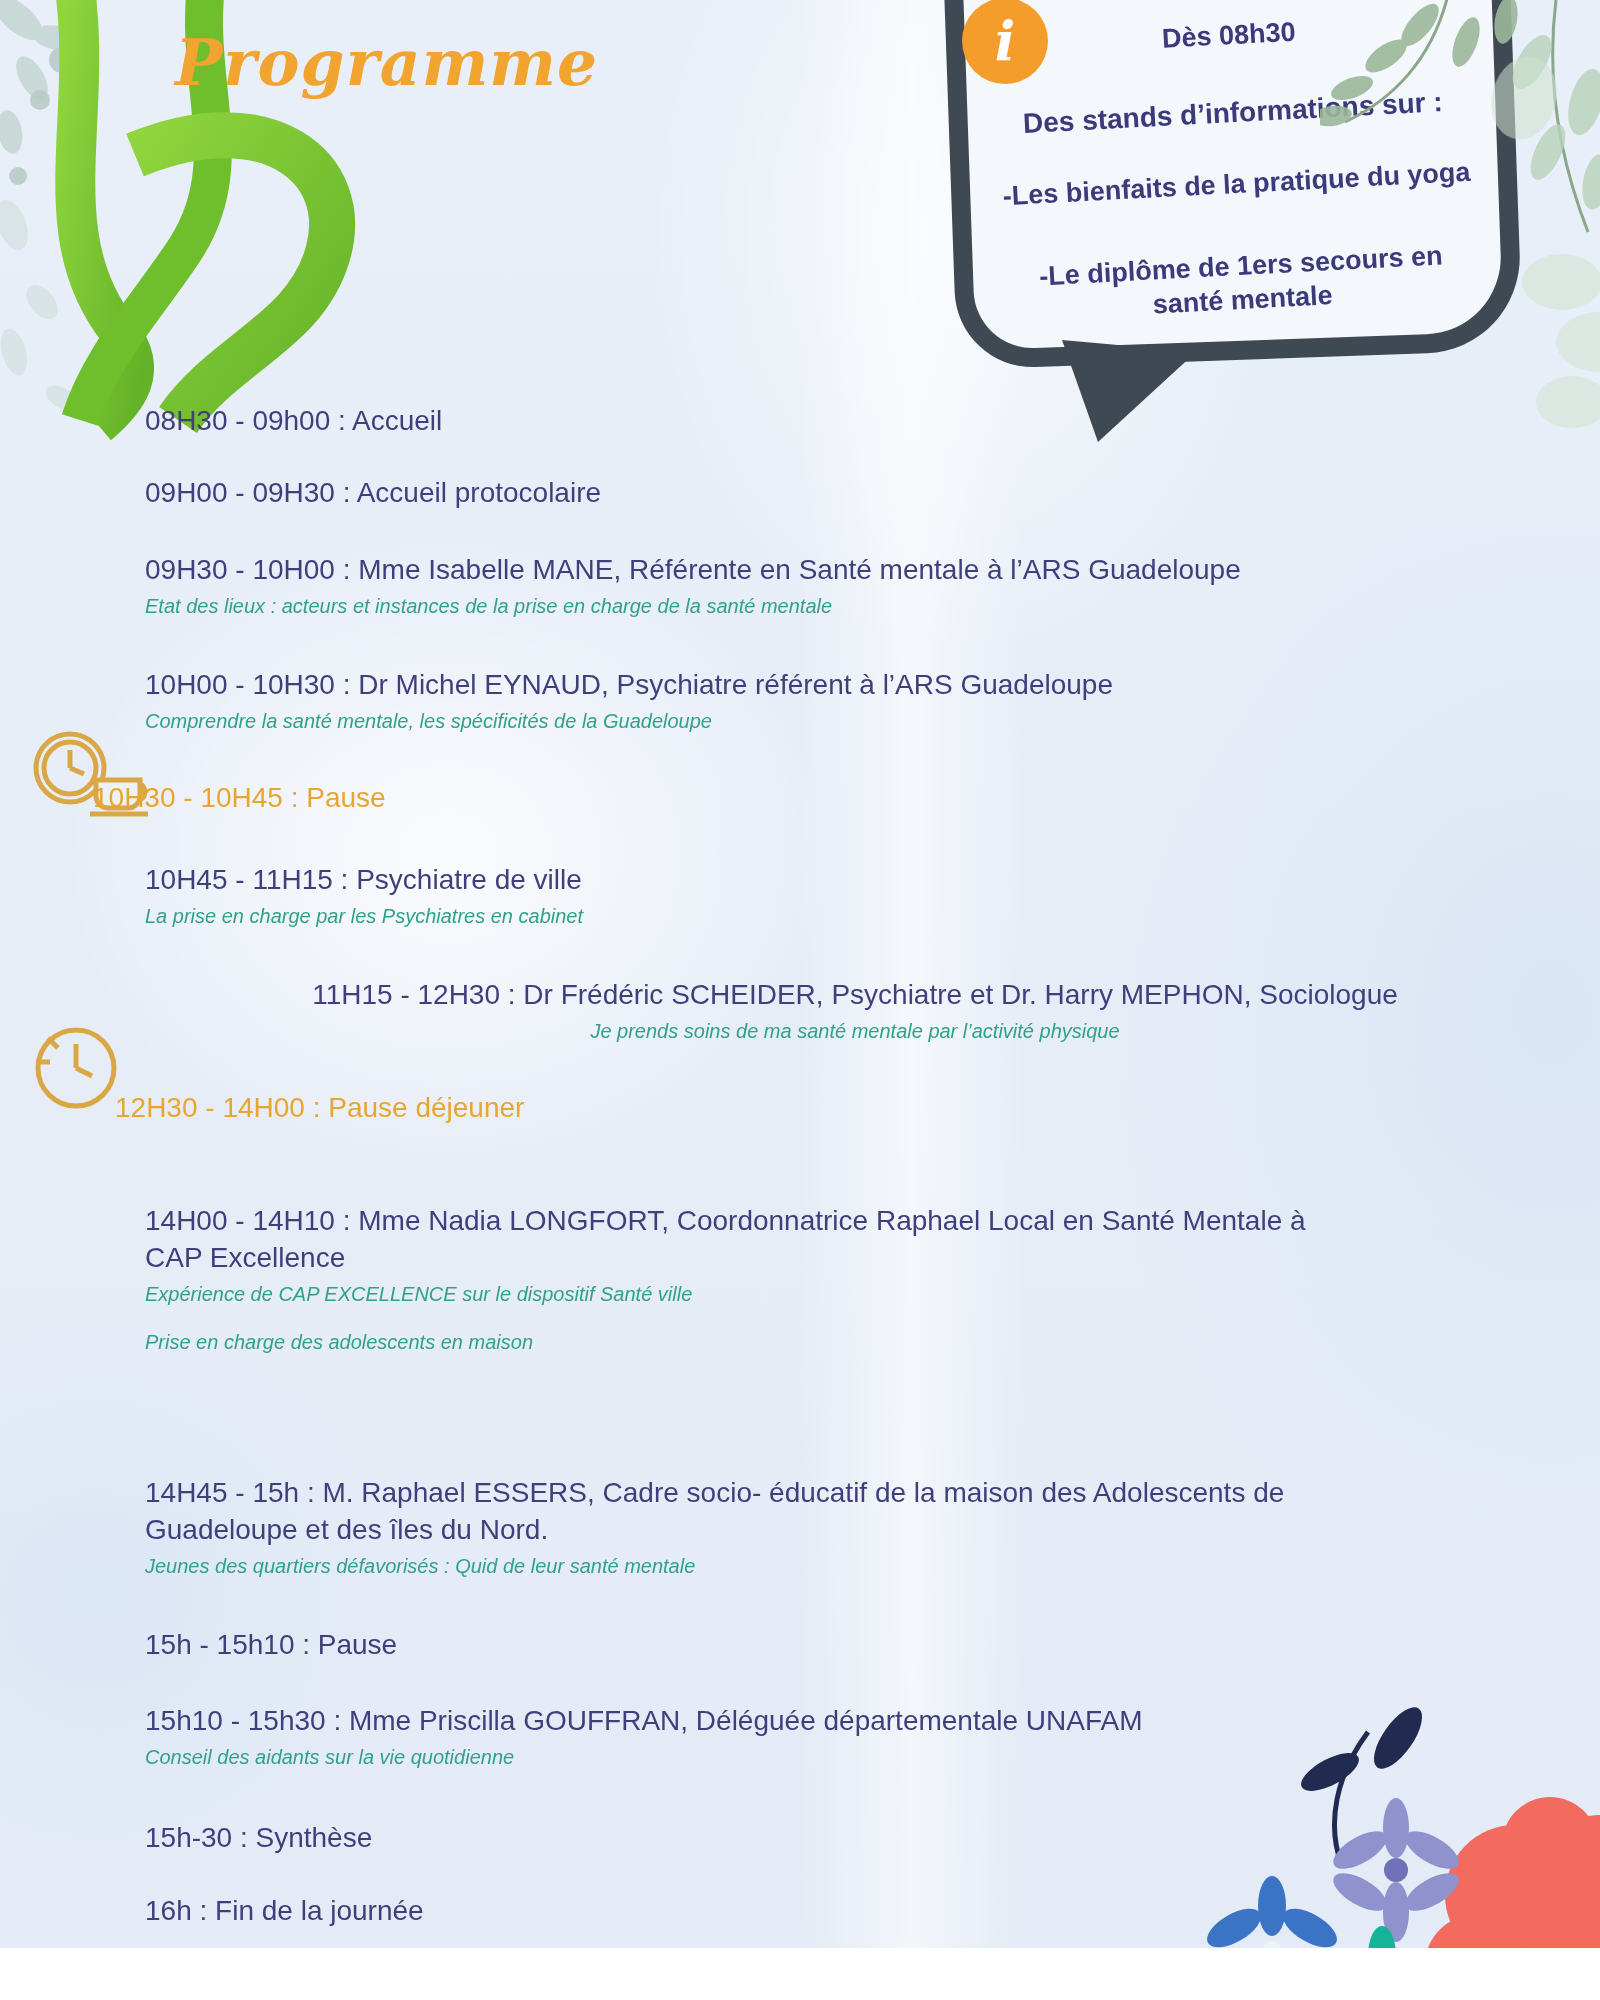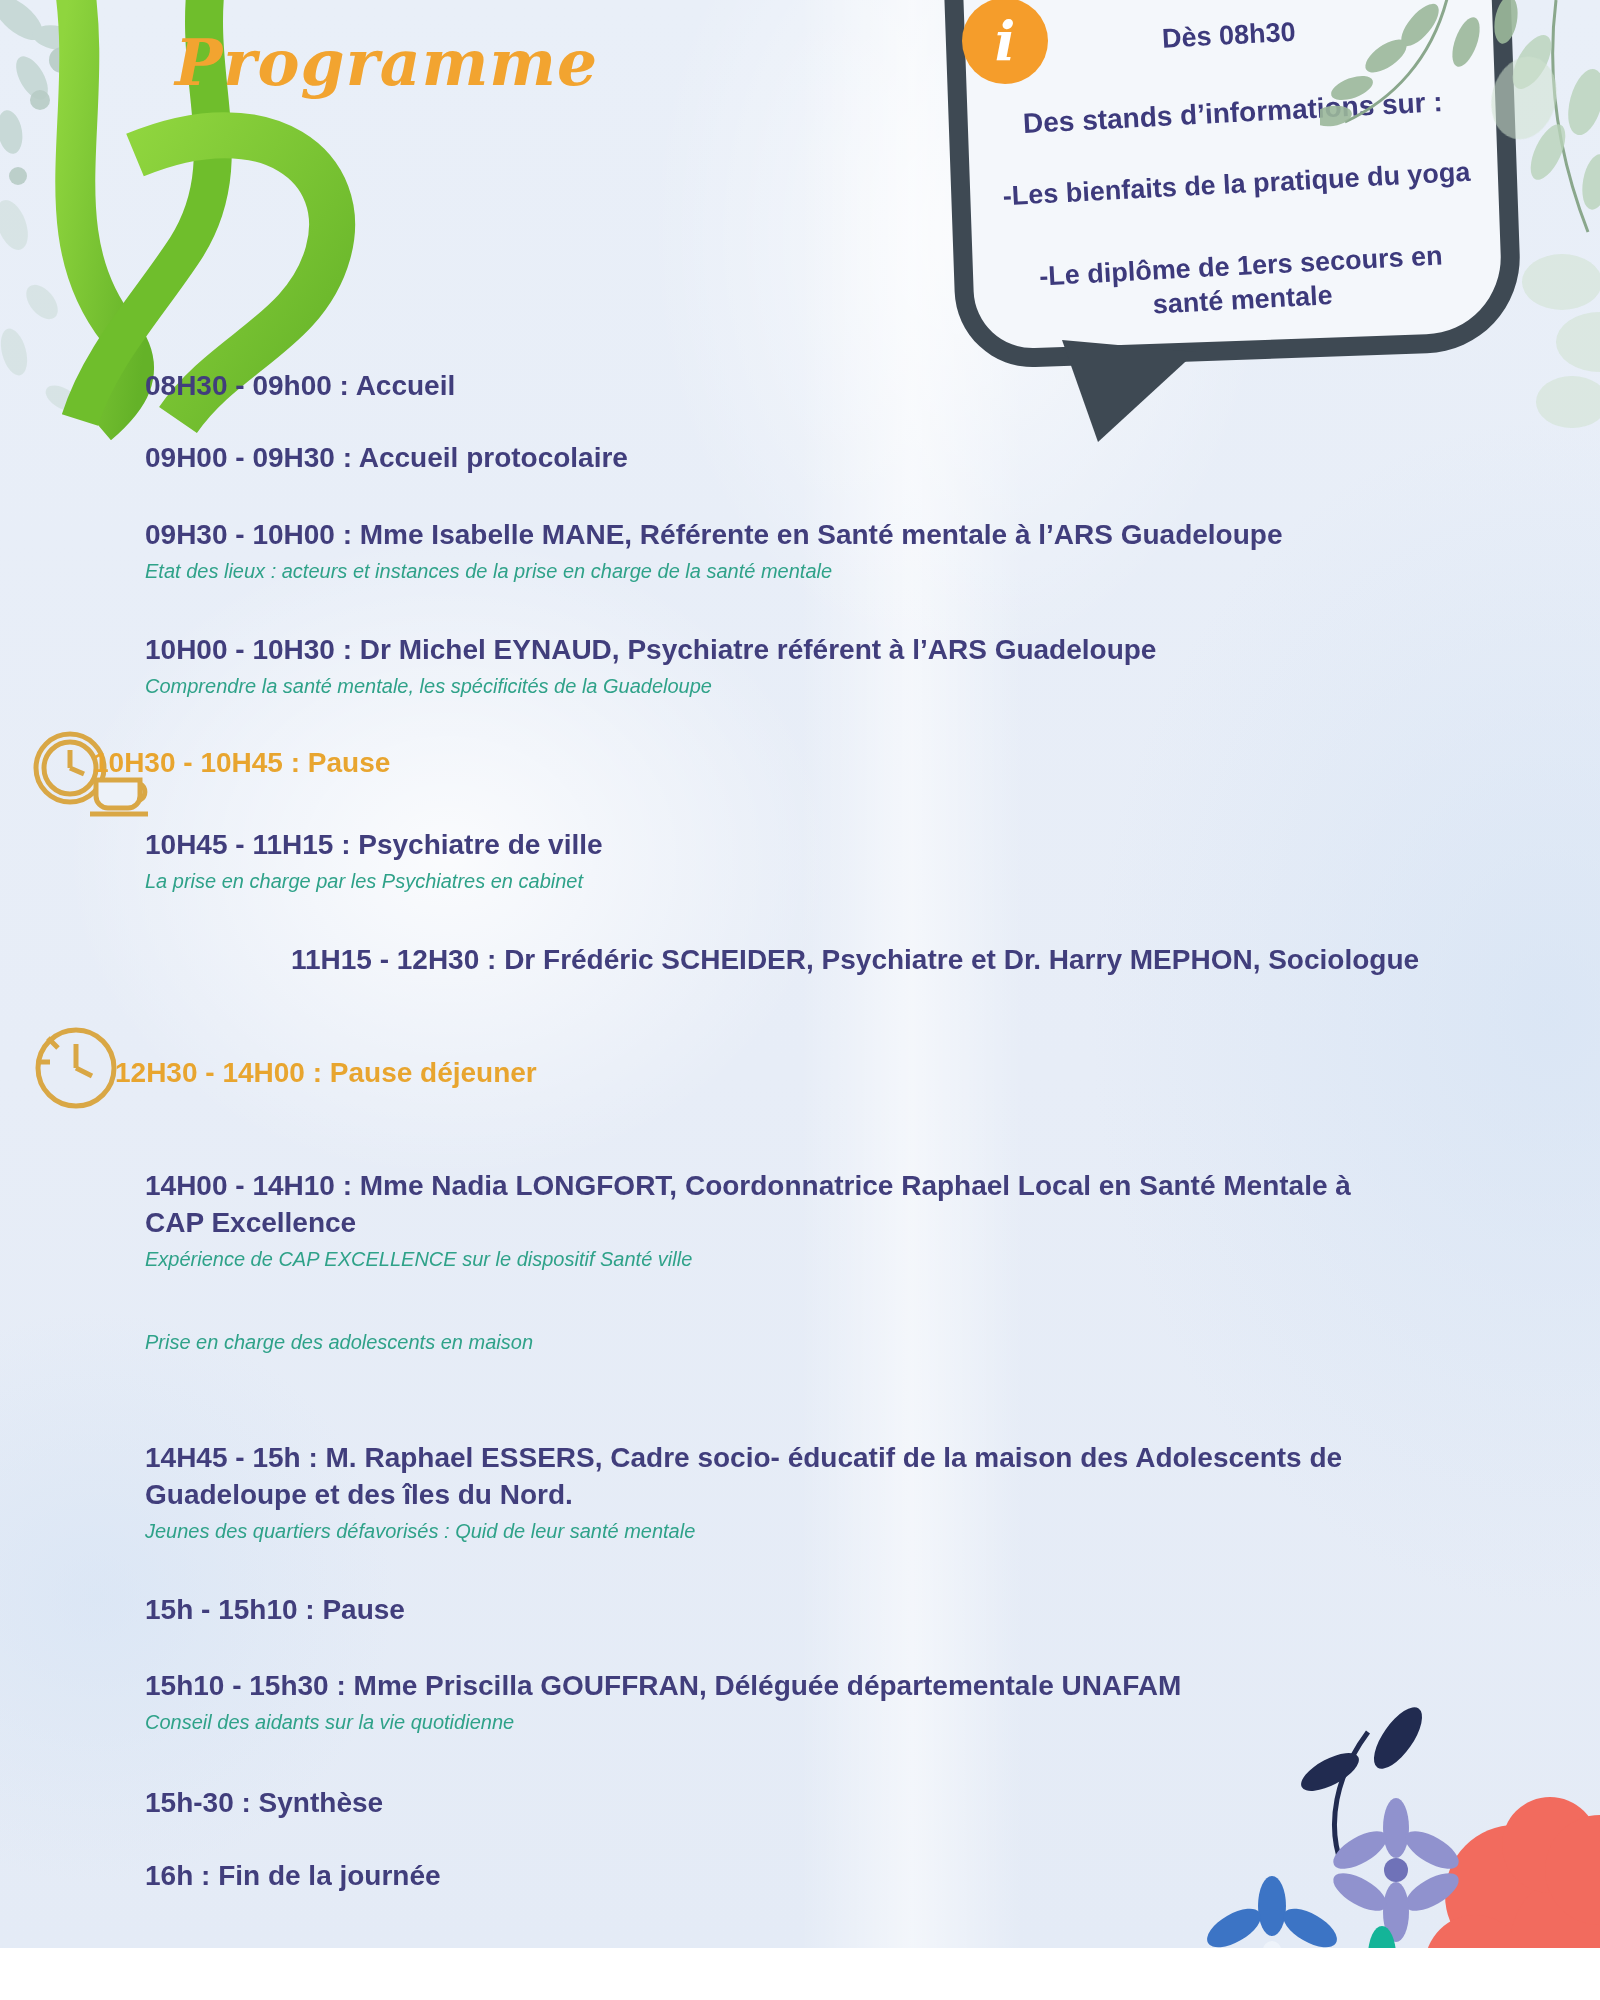--- a/index.html
+++ b/index.html
@@ -42,22 +42,22 @@
     position:absolute; left:962px; top:-2px; width:86px; height:86px;
     background:#f59d2b; border-radius:50%; z-index:6;
     display:flex; align-items:center; justify-content:center;
     color:#ffffff; font-family:"DejaVu Serif", serif; font-weight:bold;
     font-size:54px; font-style:italic;
   }
   
   .entries{ position:absolute; inset:0; z-index:4; }
   .entry{ position:absolute; width:1420px; }
   .e-label{
-    font-size:28px; font-weight:bold; line-height:37px;
-    color:#413e7c; white-space:pre-line;
+    font-size:28px; font-weight:normal; line-height:37px;
+    color:#413e7c; white-space:pre-line;margin-top:35px;
   }
   .entry.pause .e-label{ color:#e8a52f; }
   .e-sub{
     font-size:20px; font-style:italic; line-height:37px; color:#2fa289;
   }
   .deco{ position:absolute; }
   .bottom-bar{
     position:absolute; left:88px; top:1966px; width:806px; height:34px;
     background:#2f2a80; border-radius:16px 16px 0 0; z-index:5;
   }
@@ -162,20 +162,21 @@
       </div>
       <div class="entry pause" style="top: 744px; left: 93px;">
         <div class="e-label">10H30 - 10H45 :  Pause</div>
       </div>
       <div class="entry" style="top: 826px; left: 145px;">
         <div class="e-label">10H45 - 11H15 : Psychiatre de ville</div>
         <div class="e-sub">La prise en charge par les Psychiatres en cabinet</div>
       </div>
       <div class="entry" style="top: 941px; left: 145px; text-align: center;">
         <div class="e-label">11H15 - 12H30 : Dr Frédéric SCHEIDER, Psychiatre et Dr. Harry MEPHON,  Sociologue</div>
+        <div class="e-sub">Je prends soins de ma santé mentale par l’activité physique</div>
       </div>
       <div class="entry pause" style="top: 1054px; left: 115px;">
         <div class="e-label">12H30 - 14H00 : Pause déjeuner</div>
       </div>
       <div class="entry" style="top: 1167px; left: 145px;">
         <div class="e-label">14H00 - 14H10 : Mme Nadia LONGFORT, Coordonnatrice Raphael Local en Santé Mentale à
 CAP Excellence</div>
         <div class="e-sub">Expérience de CAP EXCELLENCE sur le dispositif Santé ville</div>
       </div>
       <div class="entry" style="top: 1324px; left: 145px;">

